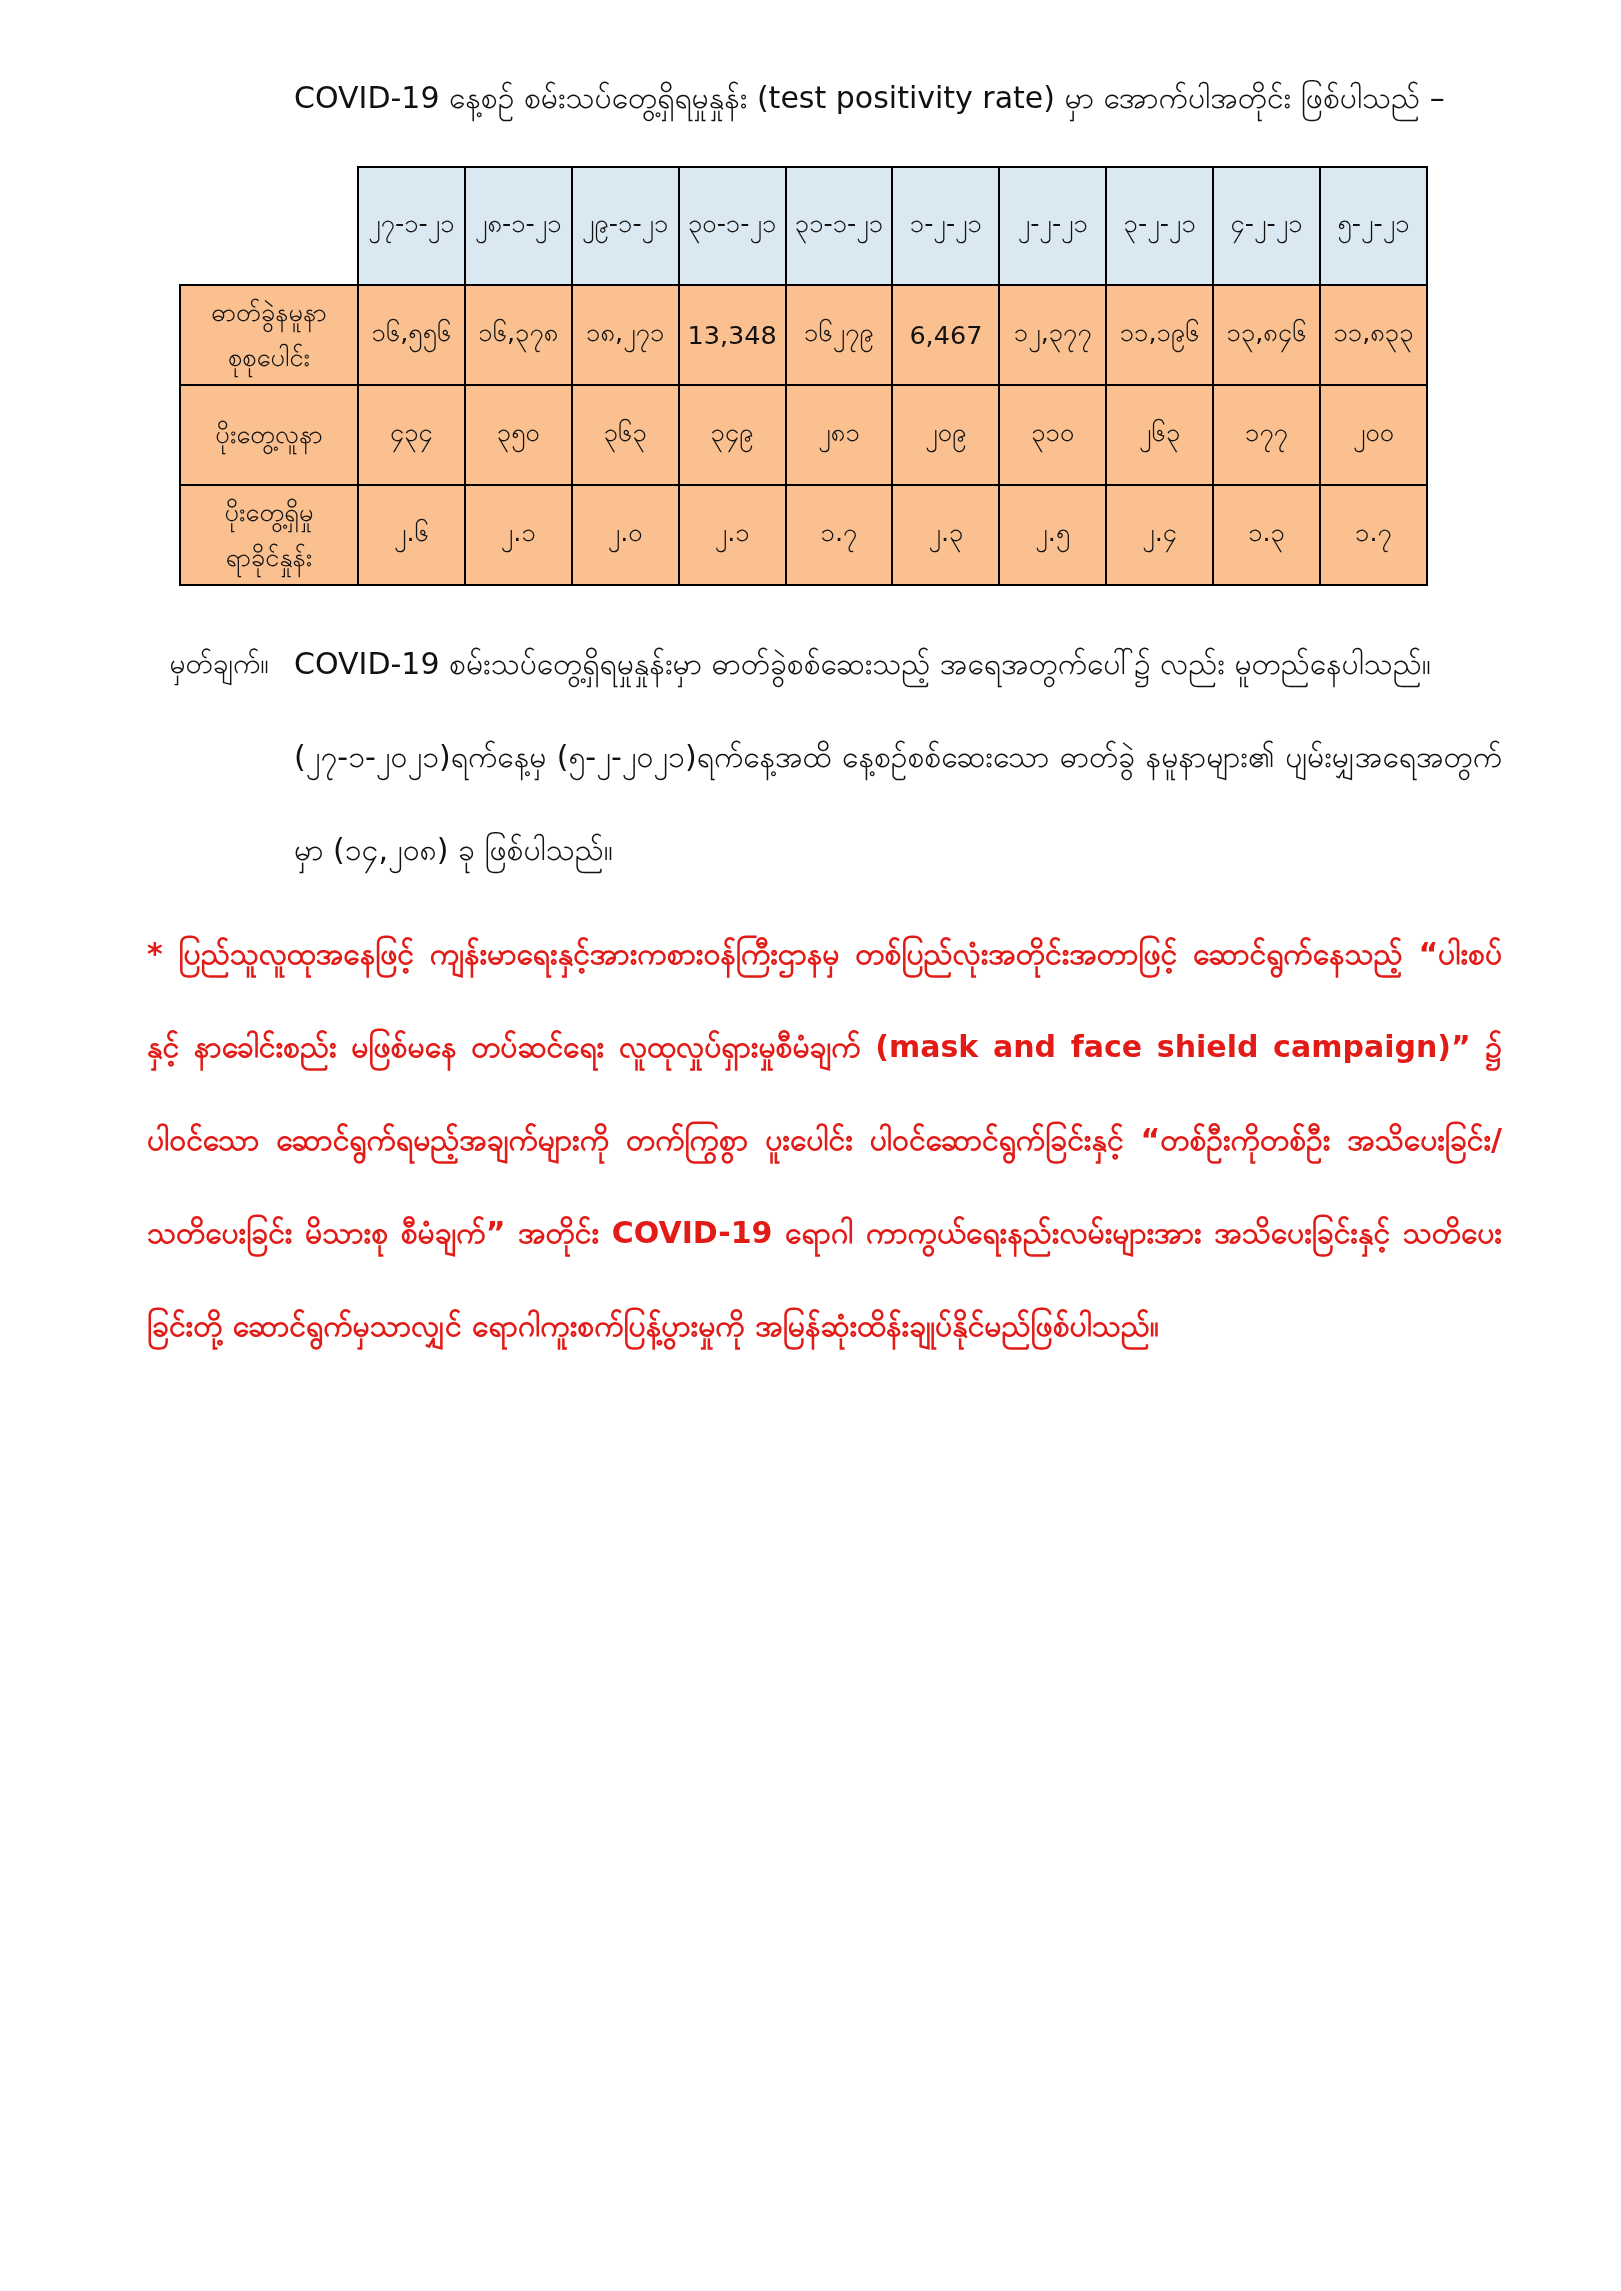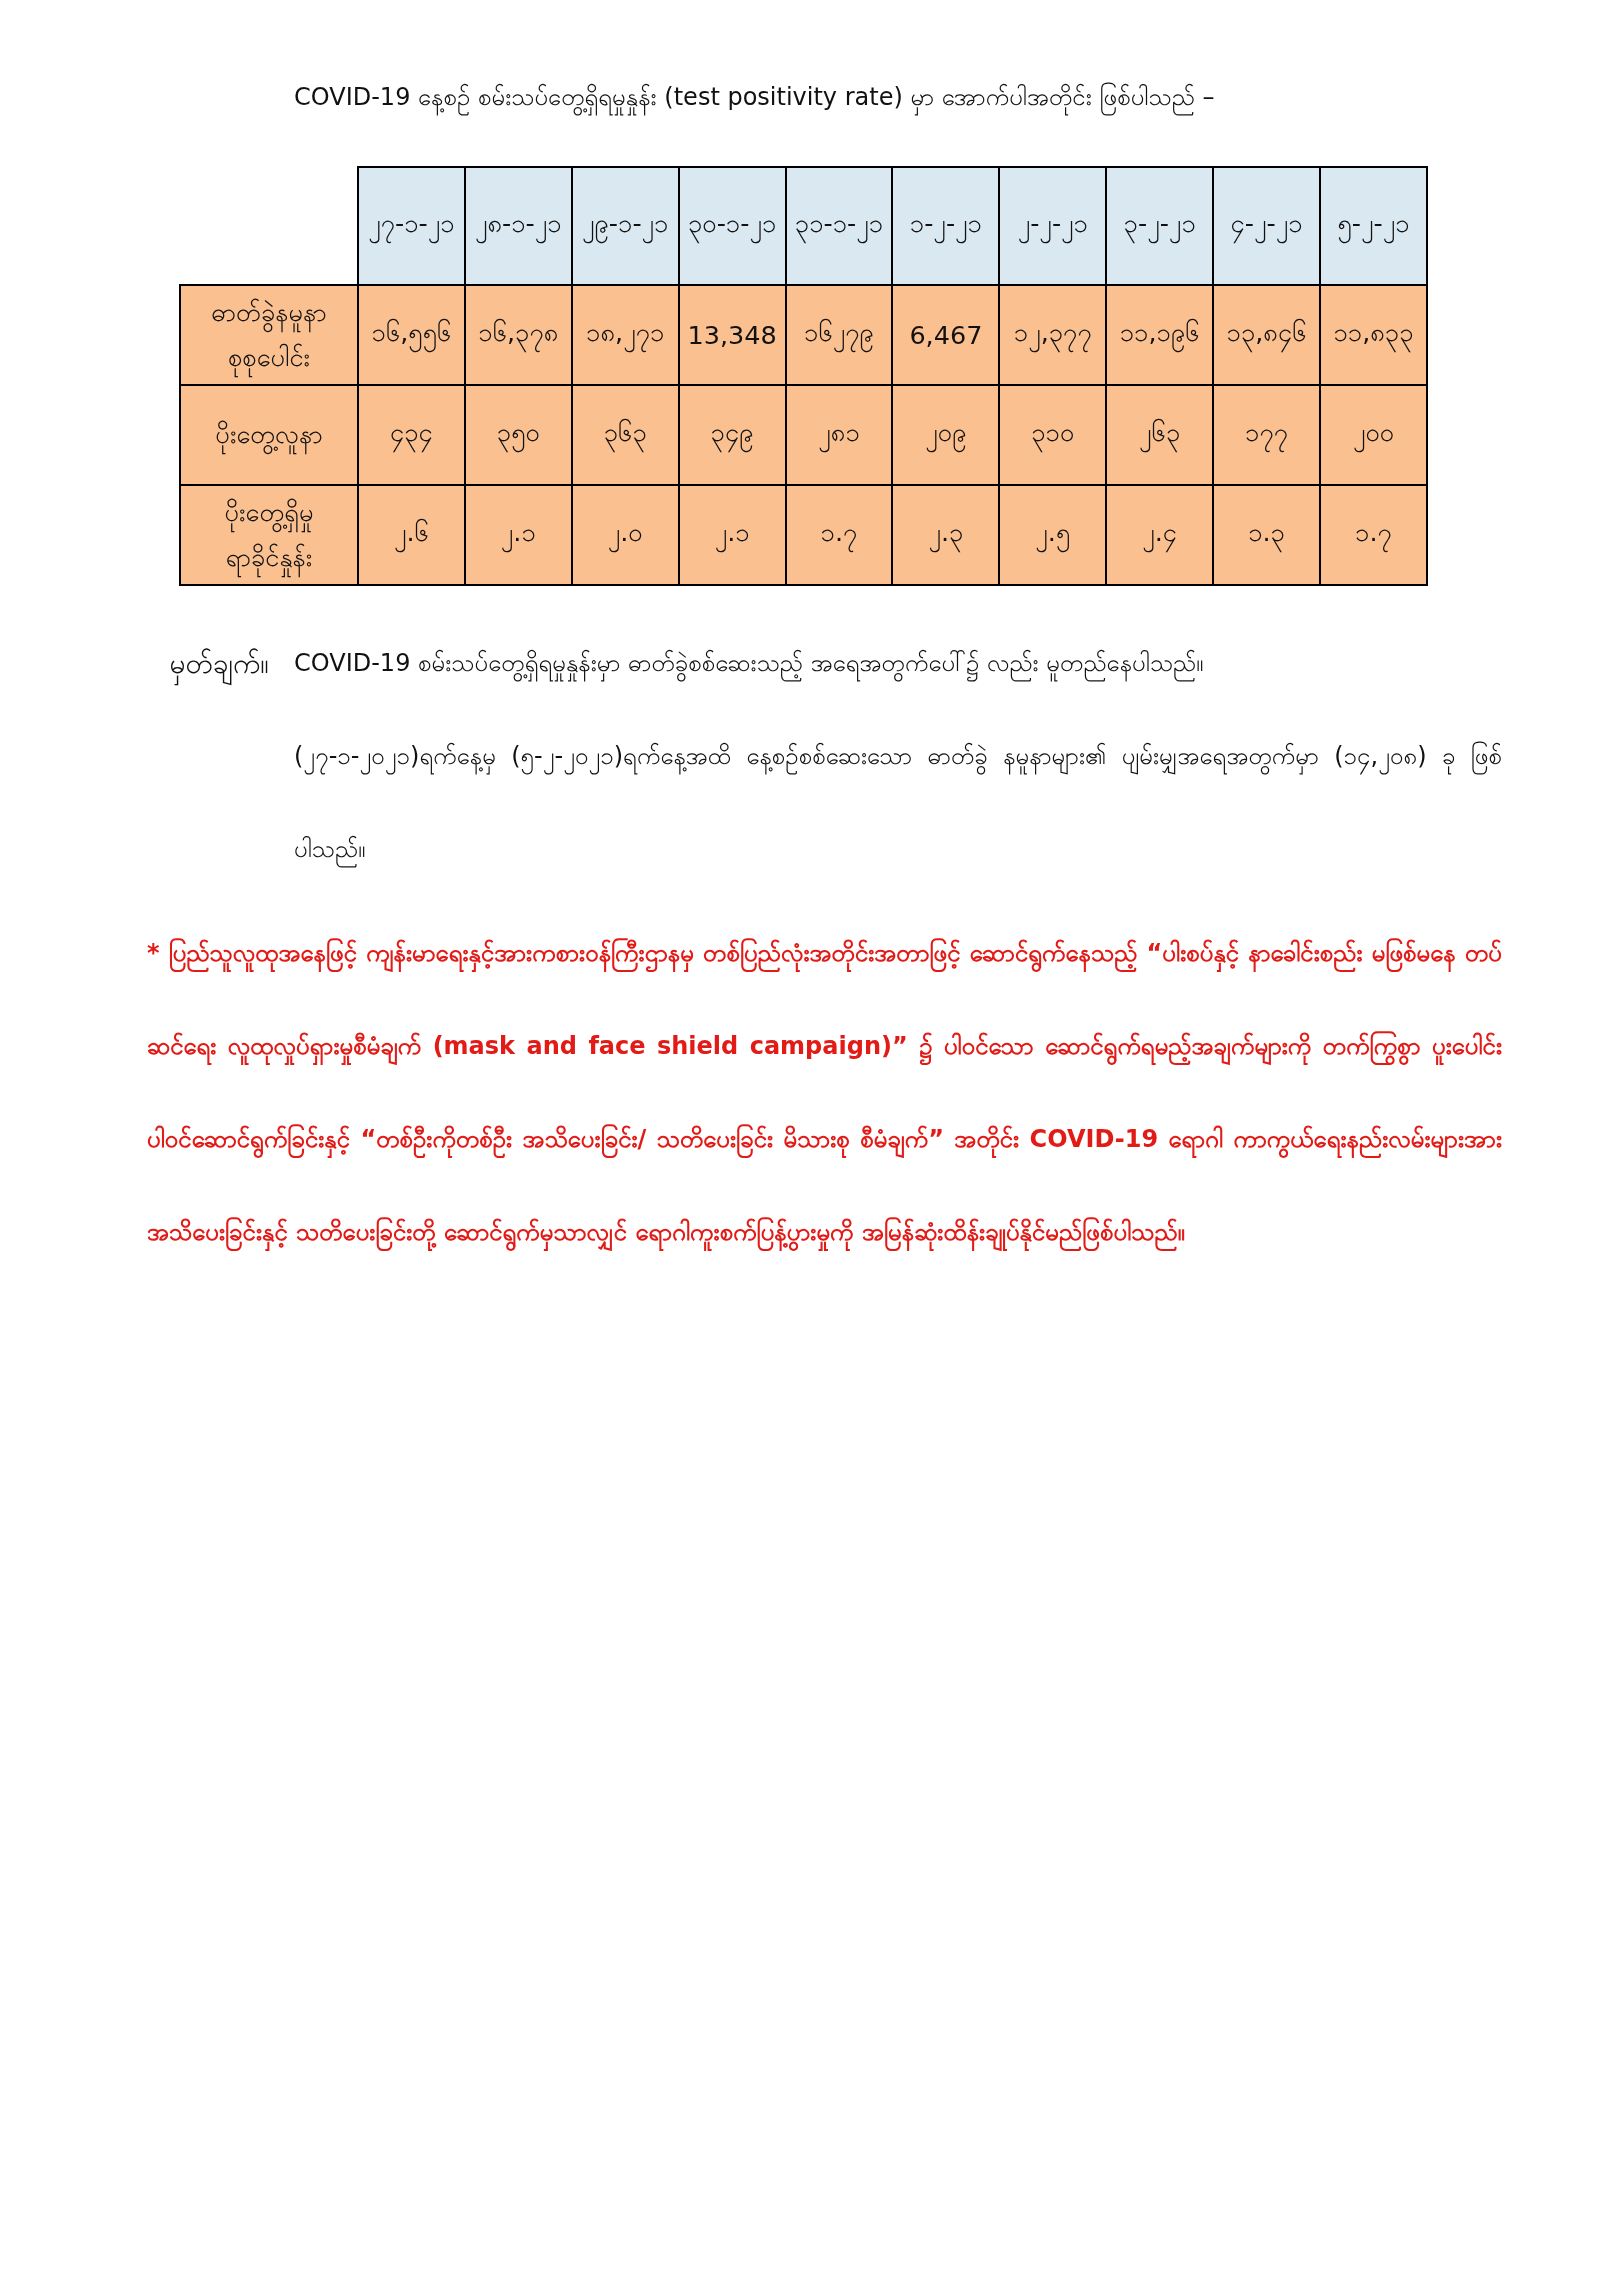--- a/index.html
+++ b/index.html
@@ -9,21 +9,21 @@
     font-family: "DejaVu Sans", "Liberation Sans", sans-serif;
     color: #111111;
     position: relative;
     overflow: hidden;
   }
   .page {
     width: 1621px; height: 2292px;
     padding: 51px 119px 0 147px;
   }
   .para {
-    font-size: 24px;
+    font-size: 30px;
     line-height: 93px;
     text-align: justify;
     color: #111111;
   }
   .intro { text-indent: 147px; }
 
   
   table.data-table {
     border-collapse: collapse;
     table-layout: fixed;

